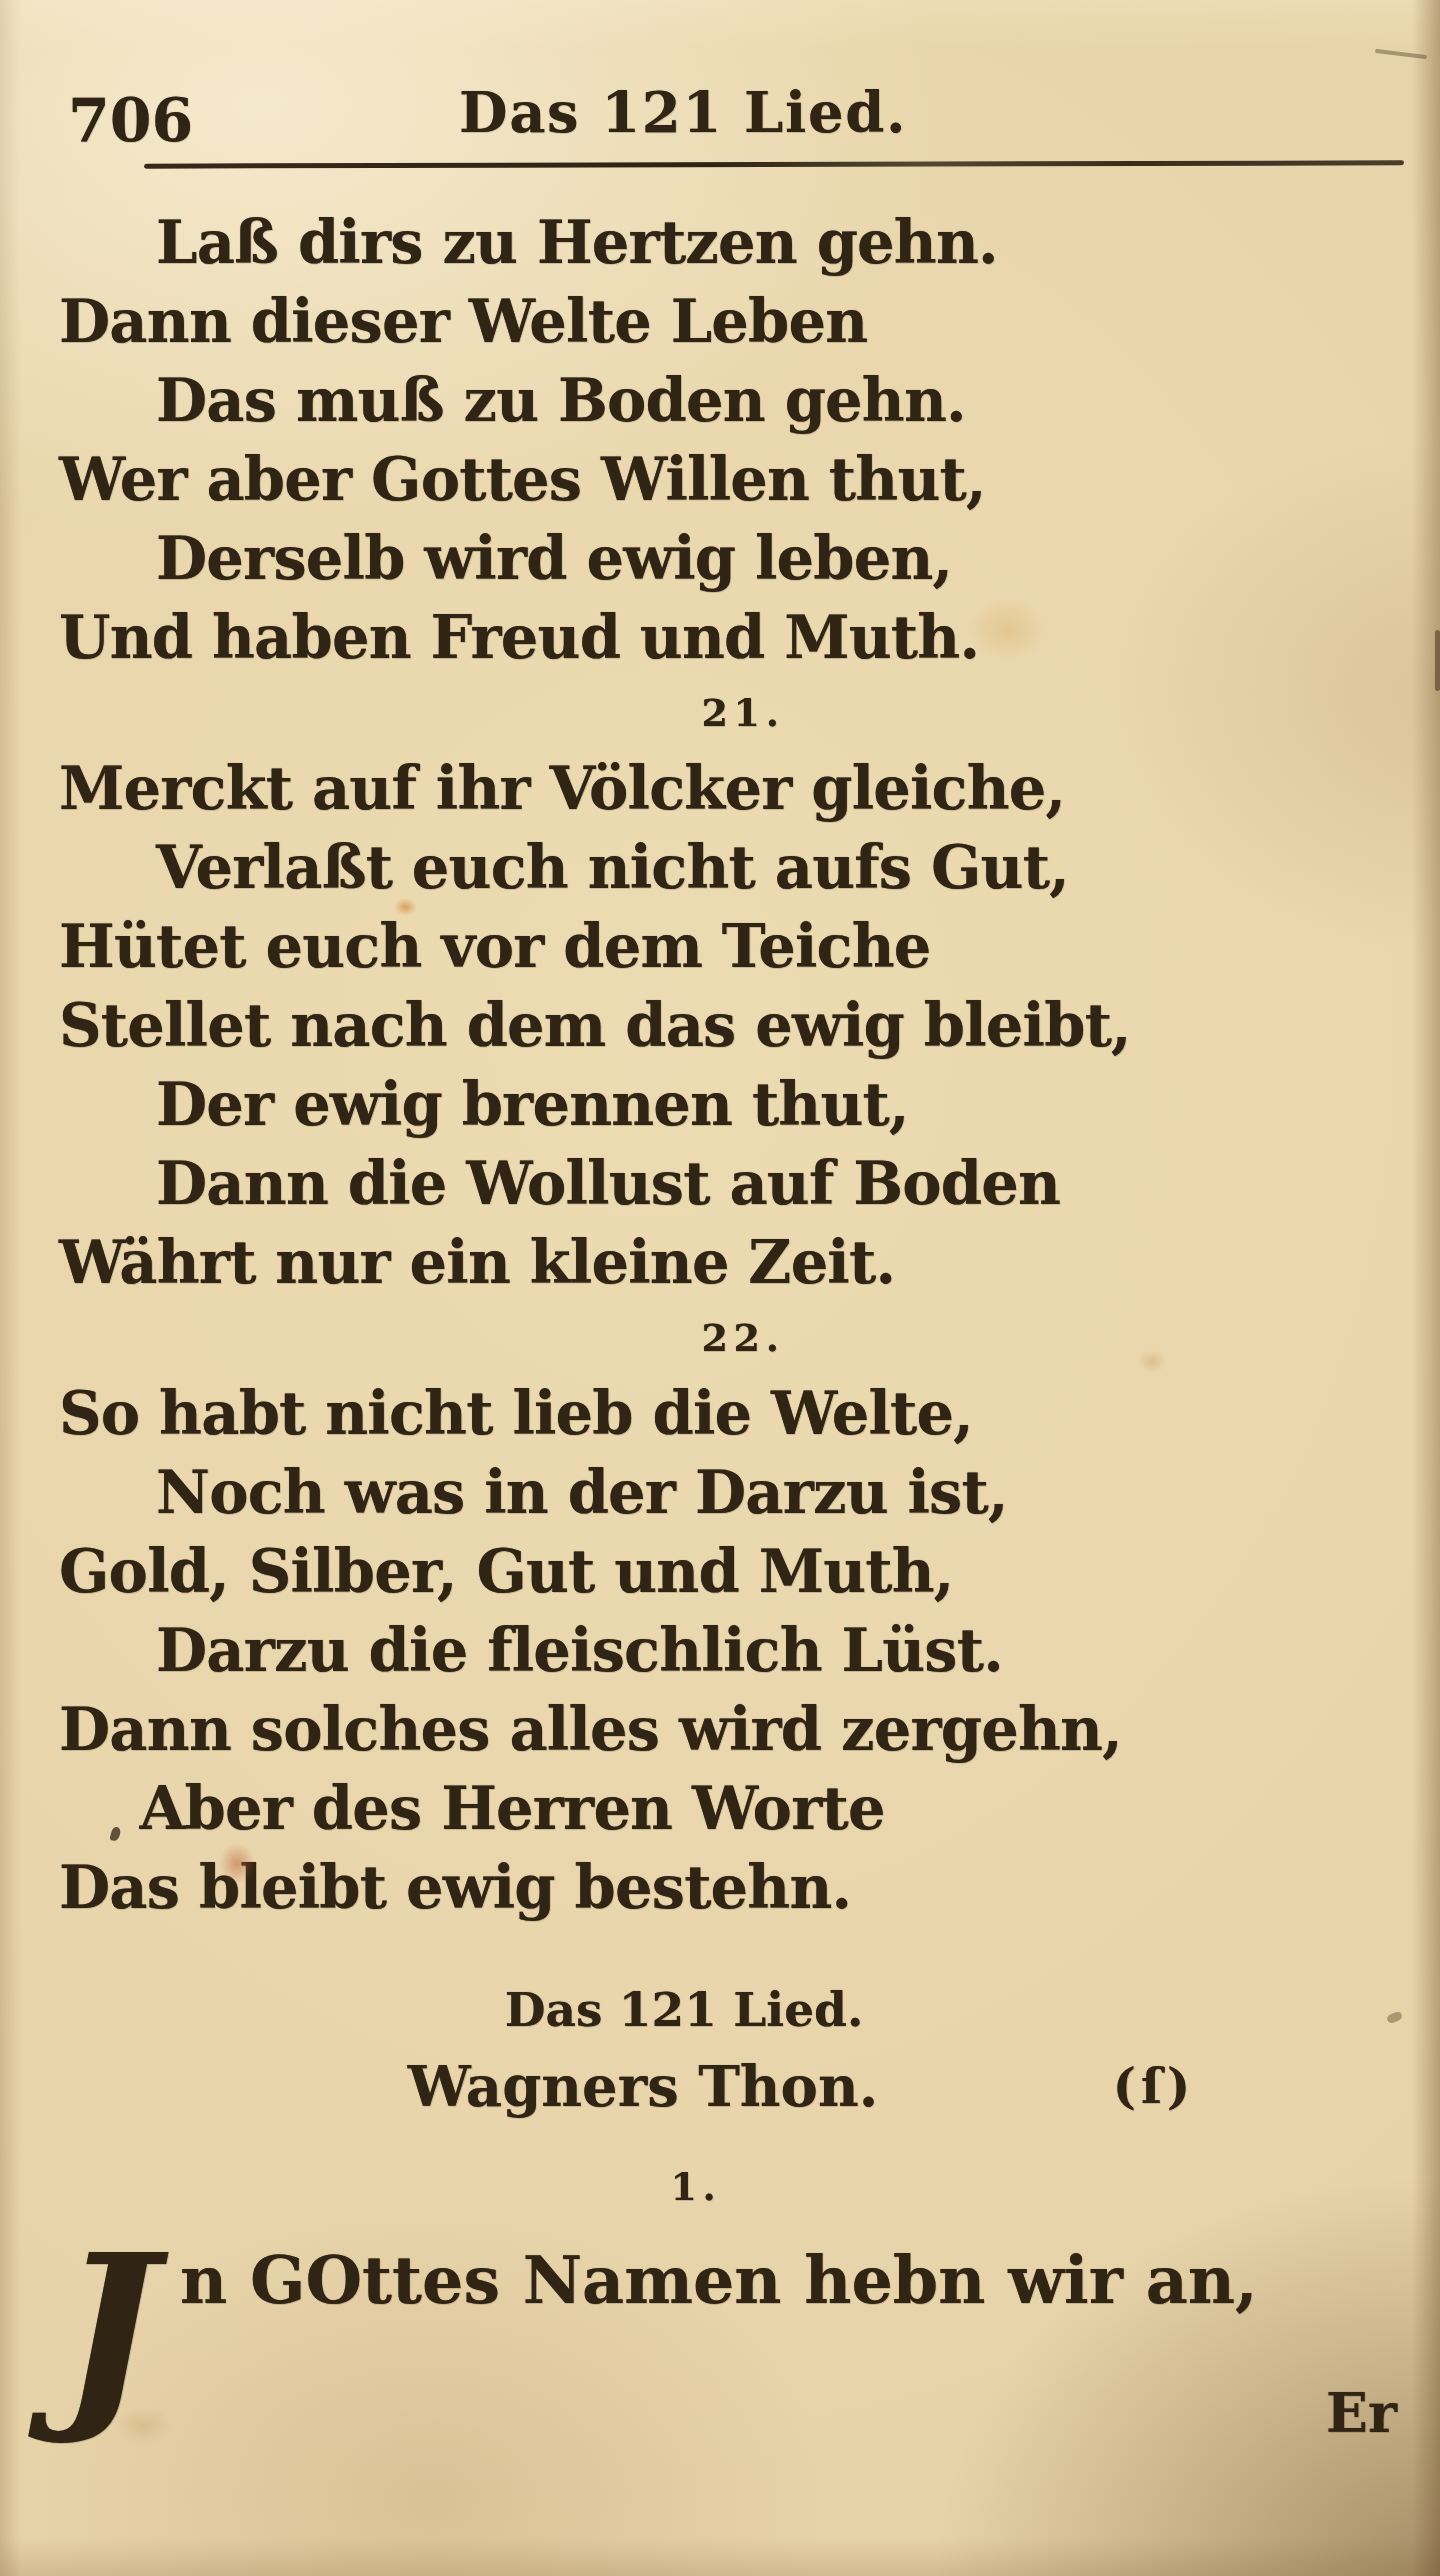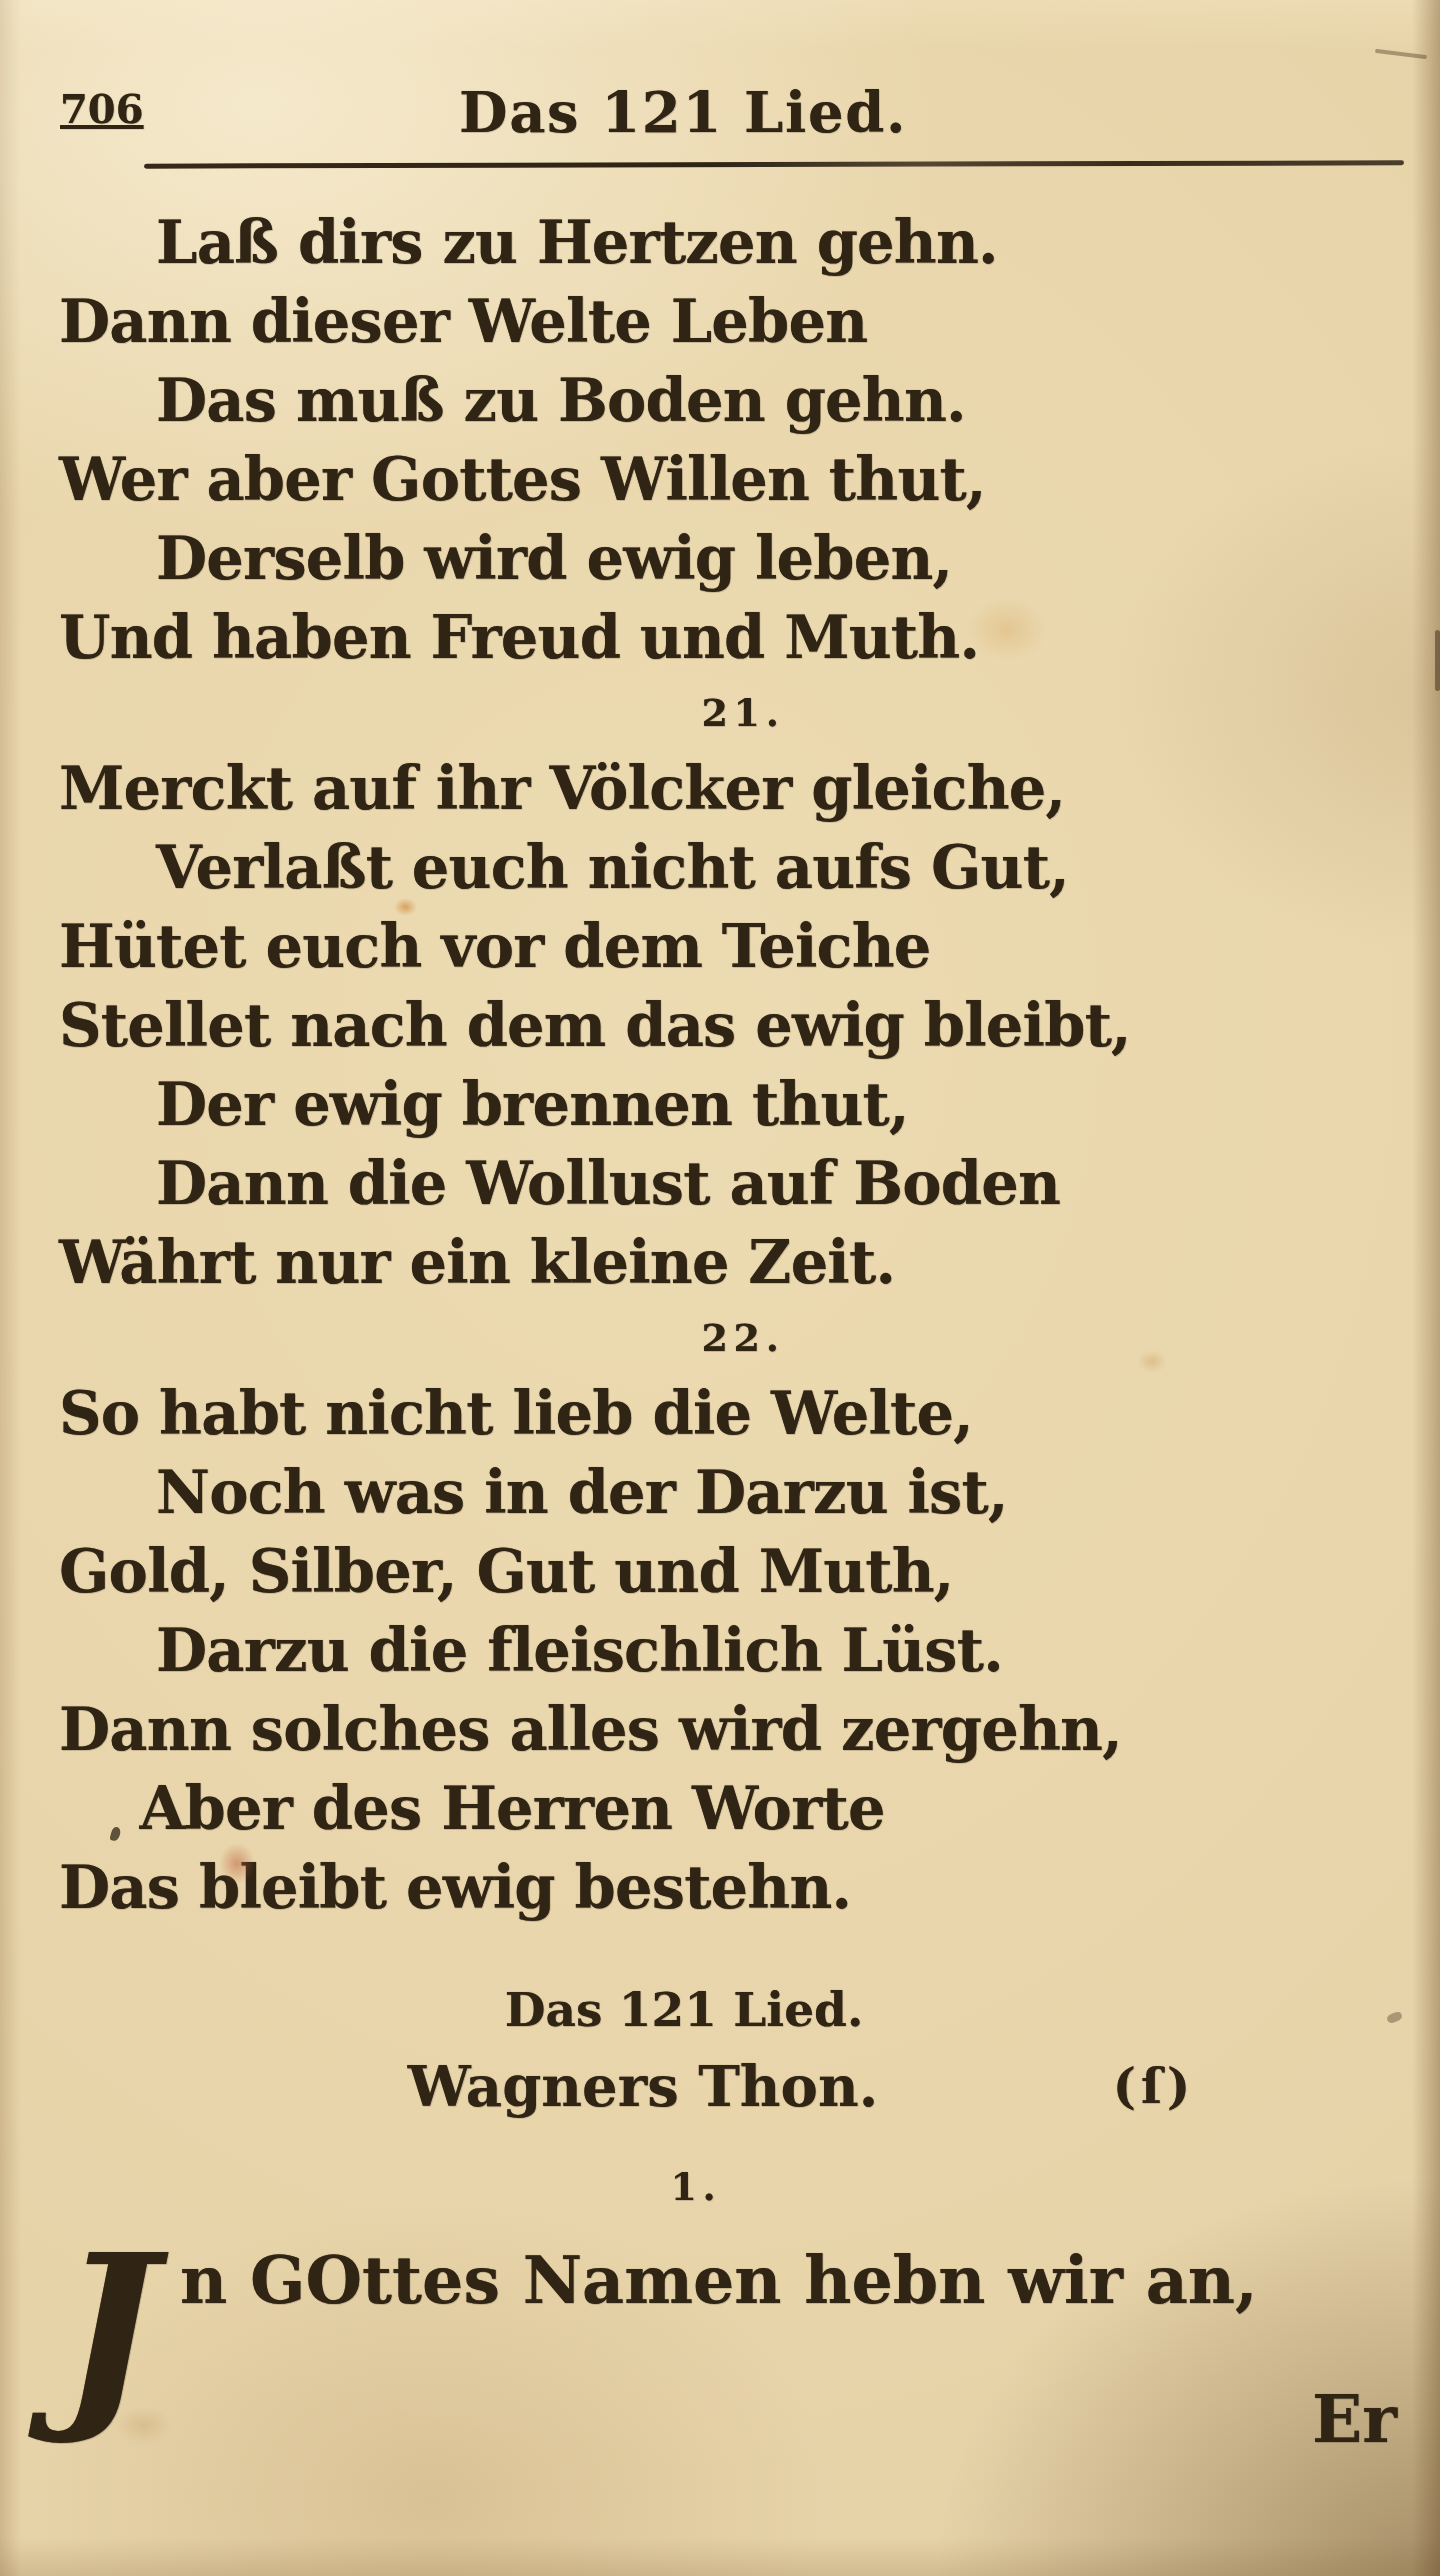--- a/index.html
+++ b/index.html
@@ -17,21 +17,21 @@
       radial-gradient(655px 491px at 30% 97%, rgba(150,115,65,.18), rgba(150,115,65,0) 60%),
       linear-gradient(90deg, rgba(139,106,62,.28) 0px, rgba(139,106,62,0) 21px),
       linear-gradient(270deg, rgba(110,80,44,.42) 0px, rgba(110,80,44,0) 28px),
       linear-gradient(0deg, rgba(130,98,55,.22) 0px, rgba(130,98,55,0) 39px),
       linear-gradient(180deg, rgba(245,232,200,.35) 0px, rgba(245,232,200,0) 49px),
       #e7d3a8;
   }
   .ink{ text-shadow:0 0 0.8px rgba(48,37,21,.65), 0.8px 0.8px 0 rgba(48,37,21,.14); }
 
   
-  .folio{position:absolute;left:60px;top:85px;font-size:40px;font-weight:700;text-decoration:underline;}
+  .folio{position:absolute;left:68px;top:85px;font-size:60px;font-weight:700;}
   .running-title{position:absolute;left:0;right:0;top:79px;text-align:center;
     font-size:56px;font-weight:700;letter-spacing:1.6px;transform:translateX(-37px);}
   .head-rule{position:absolute;left:144px;right:36px;top:162px;height:4.9px;border-radius:2.5px;
     transform:rotate(-0.15deg);
     background:linear-gradient(90deg,#35291a 0%,#2e2315 45%,rgba(46,35,21,.8) 62%,#392c1b 78%,rgba(46,35,21,.85) 100%);}
 
   
   .text-col{position:absolute;left:59px;right:49px;top:203px;}
   .vline{height:79px;line-height:79px;font-size:59px;font-weight:700;
     letter-spacing:-0.8px;white-space:nowrap;}
@@ -50,21 +50,21 @@
   .tune2row{position:relative;height:79px;line-height:79px;}
   .tune2{display:block;text-align:center;font-size:56px;font-weight:700;transform:translateX(-82px);}
   .sig{position:absolute;right:196px;top:0;font-size:49px;font-weight:700;letter-spacing:4.9px;}
   .num-one{margin-top:24.5px;transform:translateX(-29px);}
   .first-line{position:relative;margin-top:13px;height:147px;}
   .drop-cap{position:absolute;left:1.6px;top:-9.8px;font-size:205px;line-height:1;
     font-weight:700;font-style:italic;}
   .first-text{position:absolute;left:121px;top:6.5px;font-size:65px;font-weight:700;
     letter-spacing:0;white-space:nowrap;}
 
-  .catchword{position:absolute;right:43px;top:2380px;font-size:66px;font-weight:700;}
+  .catchword{position:absolute;right:43px;top:2380px;font-size:55px;font-weight:700;}
 
   
   .stain{position:absolute;border-radius:50%;pointer-events:none;}
   .stain.s1{left:394px;top:898px;width:23px;height:18px;
     background:radial-gradient(closest-side,rgba(205,125,40,.6),rgba(205,125,40,0));}
   .stain.s2{left:219px;top:1843px;width:36px;height:41px;
     background:radial-gradient(closest-side,rgba(185,90,55,.5),rgba(185,90,55,0));}
   .stain.s3{left:966px;top:597px;width:82px;height:65px;
     background:radial-gradient(closest-side,rgba(210,160,80,.3),rgba(210,160,80,0));}
   .stain.s4{left:1137px;top:1350px;width:29.5px;height:23px;

